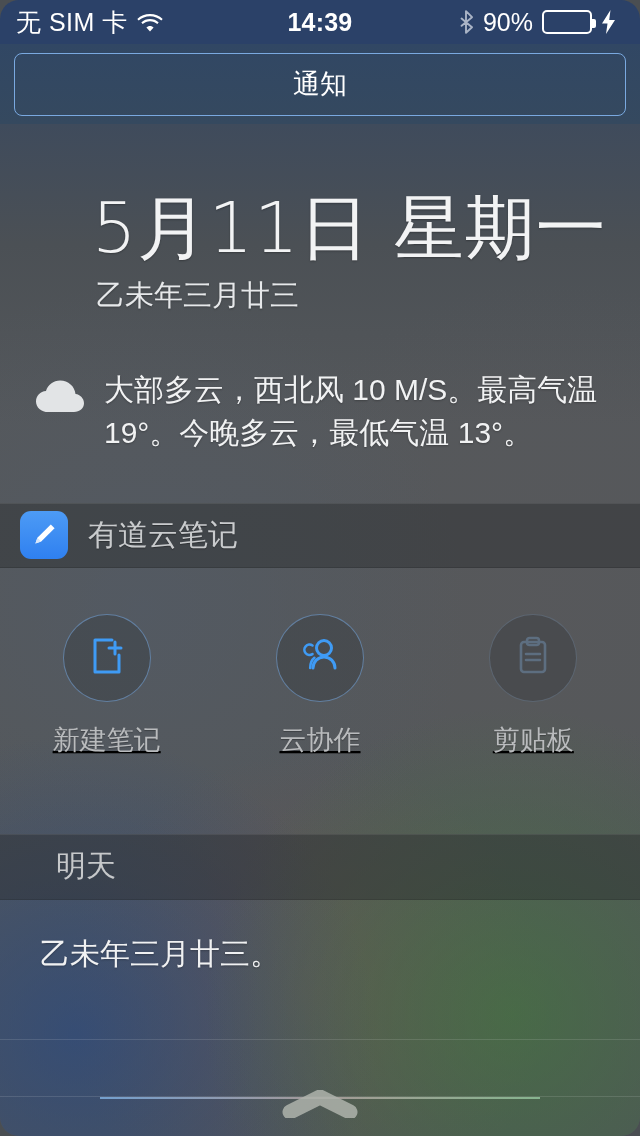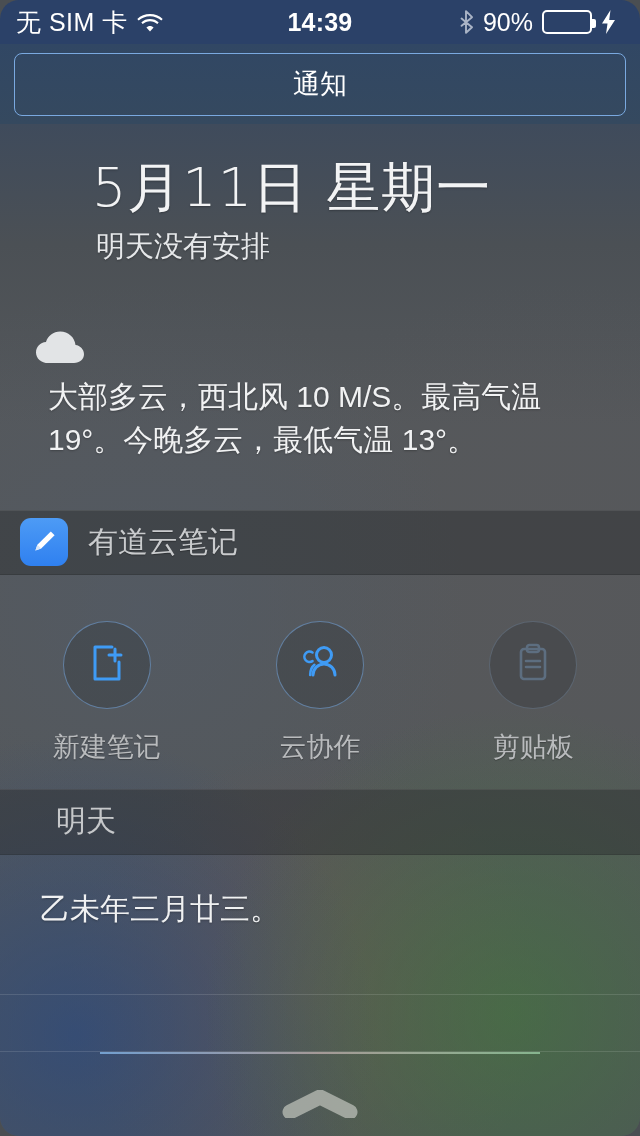--- a/index.html
+++ b/index.html
@@ -101,32 +101,33 @@
 
   
   .content {
     position:absolute; top:124px; left:0; width:640px; bottom:0;
     z-index:10;
   }
 
   
   .today-block { padding:36px 0 0 0; }
   .date-main {
-    color:#f2f3f4; font-size:54px; font-weight:300;
+    color:#f2f3f4; font-size:70px; font-weight:300;
     padding-left:92px; letter-spacing:1px; line-height:1.05;
     font-family:"DejaVu Sans","Liberation Sans",sans-serif;
     text-shadow:0 1px 2px rgba(0,0,0,0.28);
+    margin-top:32px;
   }
   .date-lunar {
     color:#e6e8ea; font-size:29px; font-weight:300;
     padding-left:96px; margin-top:10px;
     text-shadow:0 1px 2px rgba(0,0,0,0.28);
   }
   .weather-row {
-    display:flex; margin-top:52px; padding:0 21px 0 34px;flex-direction:column;
+    display:flex; margin-top:52px; padding:0 21px 0 34px;
   }
   .weather-ic { width:56px; flex:0 0 56px; padding-top:10px; }
   .weather-text {
     color:#f1f2f3; font-size:30px; line-height:1.45;
     margin-left:14px; flex:1;
     text-shadow:0 1px 2px rgba(0,0,0,0.25);
   }
 
   .sep-line { height:1px; background:rgba(255,255,255,0.12); }
 
@@ -149,21 +150,21 @@
   }
   .section-head {
     height:66px; background:rgba(42,44,46,0.45);
     display:flex; align-items:center; padding-left:56px;
     border-top:1px solid rgba(255,255,255,0.07);
     border-bottom:1px solid rgba(0,0,0,0.10);
   }
   .section-head-title { color:#c6c8ca; font-size:30px; }
 
   
-  .widget-body { padding:46px 0 24px 0; }
+  .widget-body { padding:46px 0 76px 0;text-decoration:underline; }
   .actions { display:flex; }
   .action { flex:1; display:flex; flex-direction:column; align-items:center; }
   .action-circle {
     width:88px; height:88px; border-radius:50%;
     border:1.5px solid rgba(120,170,225,0.55);
     background:rgba(40,44,48,0.28);
     display:flex; align-items:center; justify-content:center;
   }
   .action-circle.disabled { border-color:rgba(120,140,165,0.40); }
   .action-label {
@@ -229,21 +230,21 @@
     <div class="segmented">
       <div class="seg inactive">通知</div>
     </div>
   </div>
   <div class="seg-underline"></div>
 
   <div class="content">
 
     <div class="today-block">
       <div class="date-main">5月11日 星期一</div>
-      <div class="date-lunar">明天没有安排</div>
+      <div class="date-lunar">乙未年三月廿三</div>
 
       <div class="weather-row">
         <div class="weather-ic">
           <svg width="52" height="36" viewBox="0 0 52 36">
             <path d="M14.5 34C7 34 2 29.2 2 23.4c0-5.3 4.3-9.9 10-10.3C13.8 7 19.4 2.6 26.2 2.6c8 0 14.6 5.9 15.3 13.4 4.8 0.6 8.5 4.5 8.5 9.2C50 30.1 45.6 34 40 34H14.5z" fill="#e2e4e6"></path>
           </svg>
         </div>
         <div class="weather-text">大部多云，西北风 10 M/S。最高气温 19°。今晚多云，最低气温 13°。</div>
       </div>
     </div>

